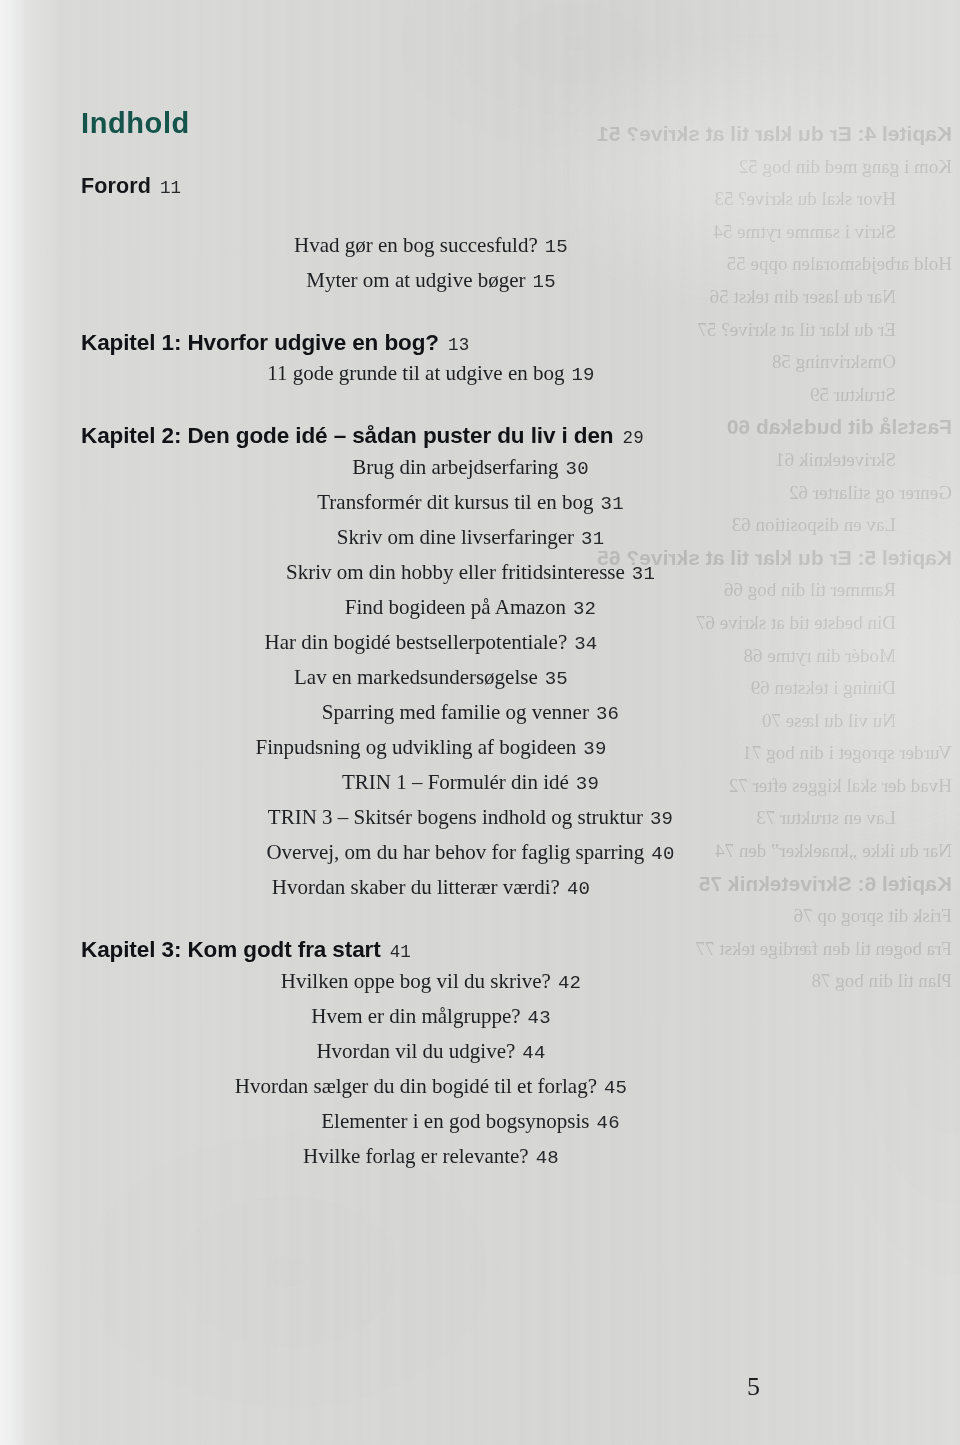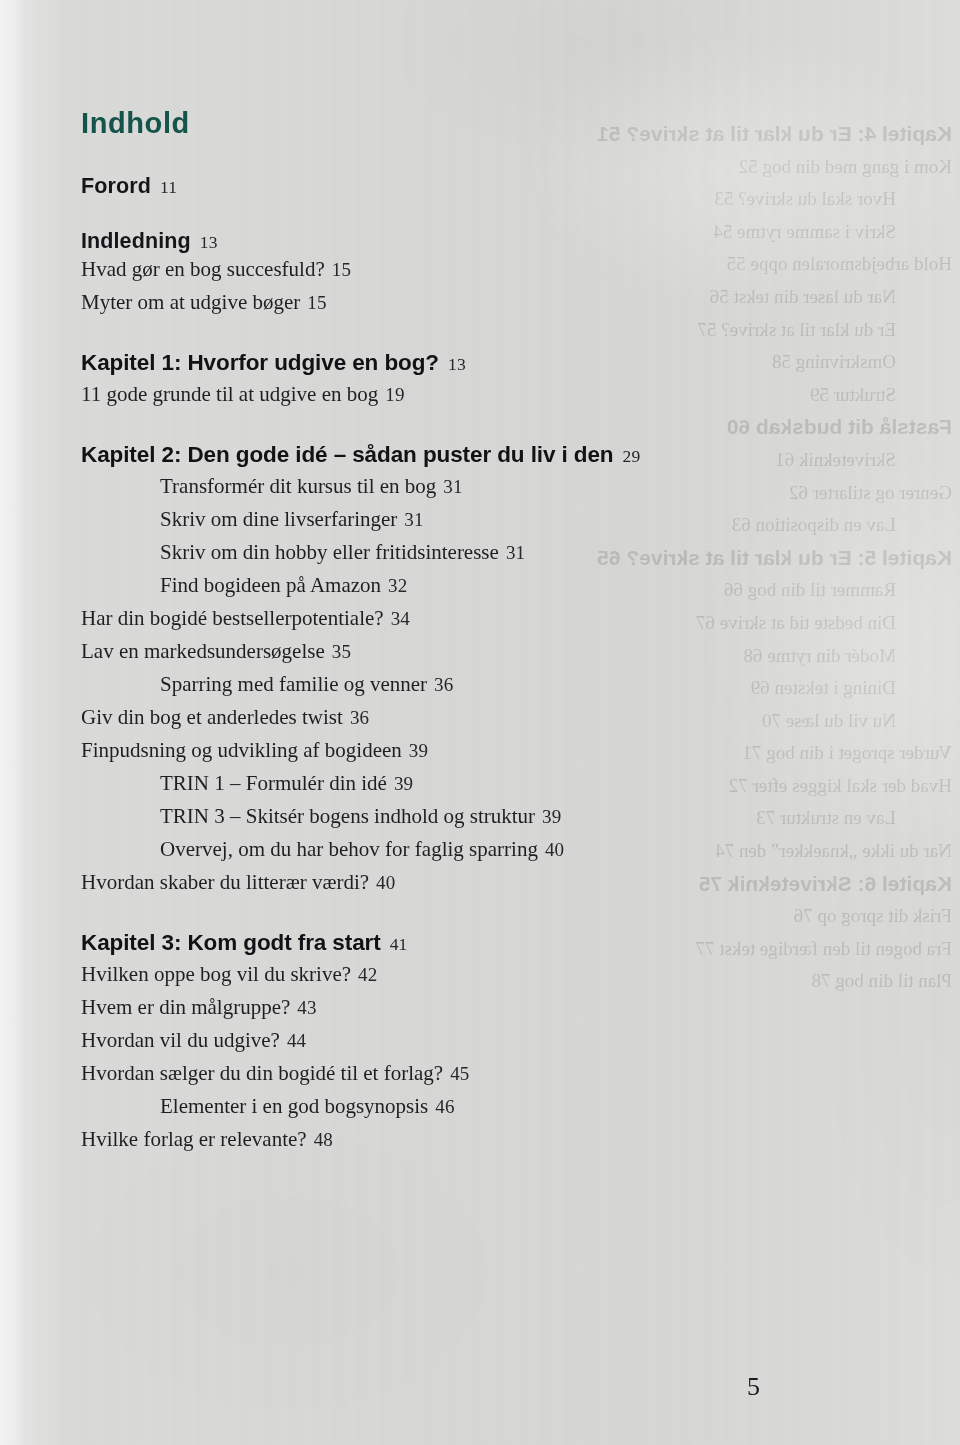--- a/index.html
+++ b/index.html
@@ -126,37 +126,38 @@
     font-family: "Liberation Sans", sans-serif;
     font-weight: bold;
     font-size: 22.5px;
     letter-spacing: -.1px;
     color: #111216;
     line-height: 1.28;
     max-width: 580px;
   }
 
   .pg {
-    font-family: Liberation Serif, serif;
+    font-family: Liberation Mono, monospace;
     font-weight: normal;
     font-size: 17px;
     letter-spacing: .2px;
     color: #26272b;
     margin-left: 9px;
     white-space: nowrap;
   }
   .chap-head .pg,
   .part-head .pg { font-size: 17.5px; }
 
   .entry {
     font-family: "Liberation Serif", serif;
     font-size: 21px;
     line-height: 33px;
     color: #1e1f23;
     white-space: nowrap;
+    text-align: center;
   }
   .entry .pg { font-size: 19px; margin-left: 7px; }
   .entry.lvl1 { padding-left: 79px; }
   .gap-before-chap { height: 30px; }
 
   .folio {
     position: absolute;
     left: 0;
     top: 1372px;
     width: 760px;
@@ -205,36 +206,35 @@
   <div id="streaks"></div>
 
   <div id="content">
 
     <div class="toc">
       <h1 class="doc-title">Indhold</h1>
 
       <div id="toc-body">
           <div class="part-head"><span>Forord</span><span class="pg">11</span></div>
           <div class="gap-before-chap"></div>
-          <div class="part-head"><span>Indledning</span><span class="pg">13</span></div>
           <div class="entry"><span>Hvad gør en bog succesfuld?</span><span class="pg">15</span></div>
           <div class="entry"><span>Myter om at udgive bøger</span><span class="pg">15</span></div>
           <div class="gap-before-chap"></div>
           <div class="chap-head"><span>Kapitel 1: Hvorfor udgive en bog?</span><span class="pg">13</span></div>
           <div class="entry"><span>11 gode grunde til at udgive en bog</span><span class="pg">19</span></div>
           <div class="gap-before-chap"></div>
           <div class="chap-head"><span>Kapitel 2: Den gode idé – sådan puster du liv i den</span><span class="pg">29</span></div>
+          <div class="entry lvl1"><span>Brug din arbejdserfaring</span><span class="pg">30</span></div>
           <div class="entry lvl1"><span>Transformér dit kursus til en bog</span><span class="pg">31</span></div>
           <div class="entry lvl1"><span>Skriv om dine livserfaringer</span><span class="pg">31</span></div>
           <div class="entry lvl1"><span>Skriv om din hobby eller fritidsinteresse</span><span class="pg">31</span></div>
           <div class="entry lvl1"><span>Find bogideen på Amazon</span><span class="pg">32</span></div>
           <div class="entry"><span>Har din bogidé bestsellerpotentiale?</span><span class="pg">34</span></div>
           <div class="entry"><span>Lav en markedsundersøgelse</span><span class="pg">35</span></div>
           <div class="entry lvl1"><span>Sparring med familie og venner</span><span class="pg">36</span></div>
-          <div class="entry"><span>Giv din bog et anderledes twist</span><span class="pg">36</span></div>
           <div class="entry"><span>Finpudsning og udvikling af bogideen</span><span class="pg">39</span></div>
           <div class="entry lvl1"><span>TRIN 1 – Formulér din idé</span><span class="pg">39</span></div>
           <div class="entry lvl1"><span>TRIN 3 – Skitsér bogens indhold og struktur</span><span class="pg">39</span></div>
           <div class="entry lvl1"><span>Overvej, om du har behov for faglig sparring</span><span class="pg">40</span></div>
           <div class="entry"><span>Hvordan skaber du litterær værdi?</span><span class="pg">40</span></div>
           <div class="gap-before-chap"></div>
           <div class="chap-head"><span>Kapitel 3: Kom godt fra start</span><span class="pg">41</span></div>
           <div class="entry"><span>Hvilken oppe bog vil du skrive?</span><span class="pg">42</span></div>
           <div class="entry"><span>Hvem er din målgruppe?</span><span class="pg">43</span></div>
           <div class="entry"><span>Hvordan vil du udgive?</span><span class="pg">44</span></div>

